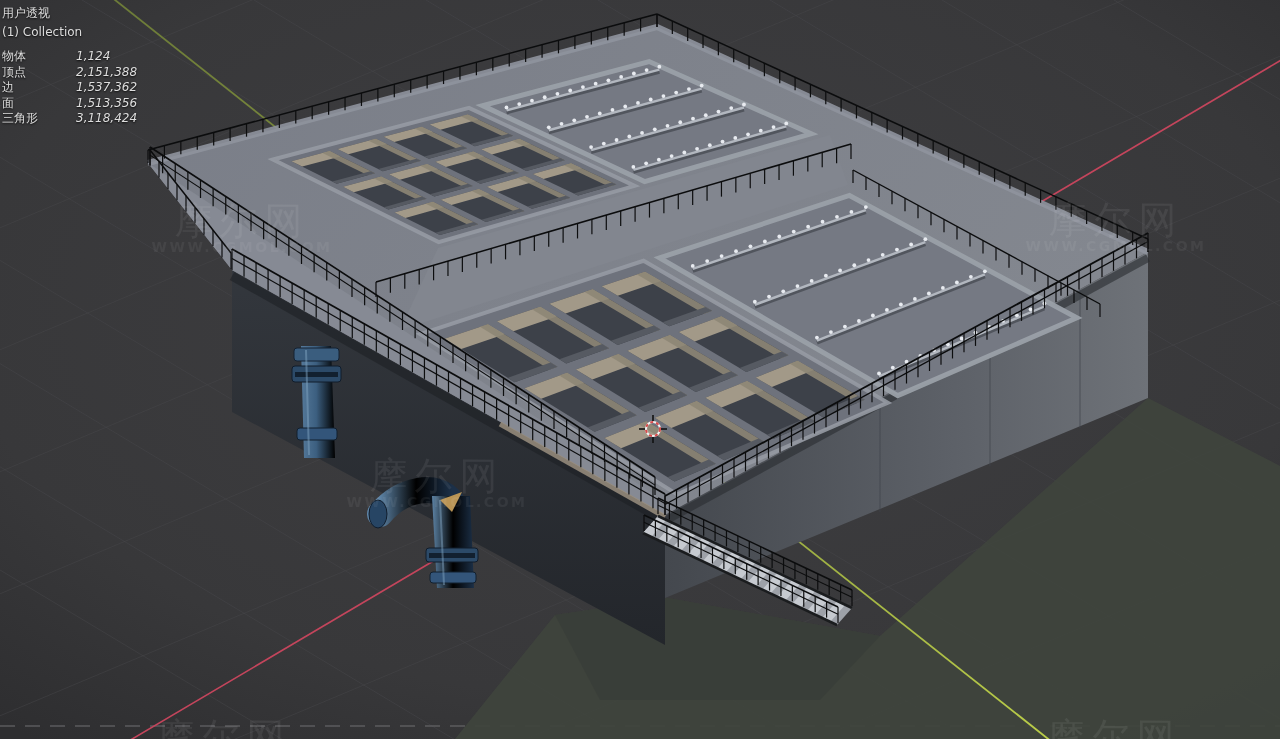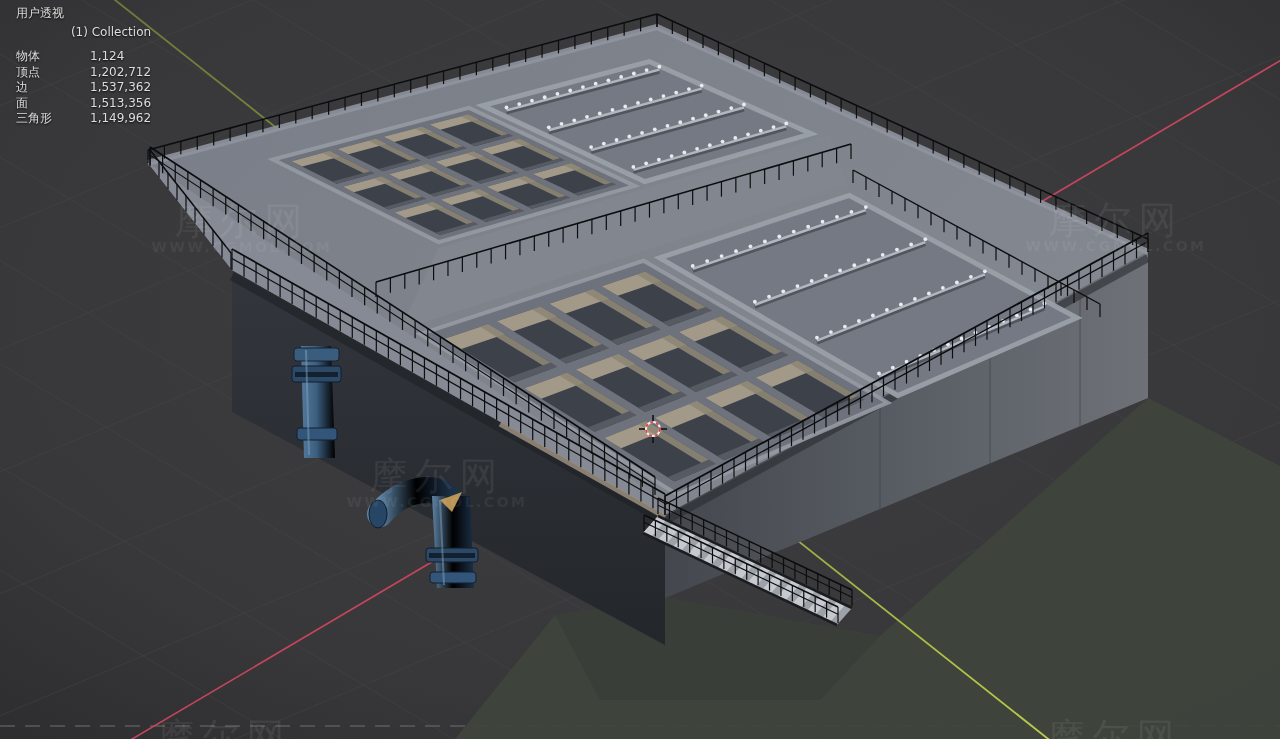--- a/index.html
+++ b/index.html
@@ -5,30 +5,30 @@
   html,body{margin:0;padding:0;background:#222;}
   .viewport{
     position:relative;
     width:1280px;height:739px;
     overflow:hidden;
     background:#39393b;
     font-family:"DejaVu Sans","Liberation Sans",sans-serif;
   }
   .viewport svg{position:absolute;left:0;top:0;}
   .stats-overlay{
-    position:absolute;left:16px;top:6px;z-index:30;
+    position:absolute;left:2px;top:6px;z-index:30;
     color:#dedede;font-size:12px;line-height:15.5px;
     text-shadow:0 1px 2px rgba(0,0,0,.85);
     user-select:none;
   }
   .stats-overlay .view-label{margin-bottom:3px;}
-  .stats-overlay .collection-label{margin-bottom:9px;text-align:right;}
+  .stats-overlay .collection-label{margin-bottom:9px;}
   .stat-row{display:flex;gap:36px;}
   .stat-row .lbl{width:36px;}
-  .stat-row .val{padding-left:2px;}
+  .stat-row .val{padding-left:2px;font-style:italic;}
   .watermark{
     position:absolute;z-index:25;
     transform:translate(-50%,-50%);
     text-align:center;pointer-events:none;
     white-space:nowrap;
   }
   .watermark .brand{
     display:block;
     font-size:38px;font-weight:normal;letter-spacing:7px;
     color:rgba(255,255,255,0.07);
@@ -754,28 +754,28 @@
 
   <div class="stats-overlay">
     <div class="view-label">用户透视</div>
     <div class="collection-label">(1) Collection</div>
     <div class="stat-row">
       <span class="lbl">物体</span>
       <span class="val">1,124</span>
     </div>
     <div class="stat-row">
       <span class="lbl">顶点</span>
-      <span class="val">1,202,712</span>
+      <span class="val">2,151,388</span>
     </div>
     <div class="stat-row">
       <span class="lbl">边</span>
       <span class="val">1,537,362</span>
     </div>
     <div class="stat-row">
       <span class="lbl">面</span>
       <span class="val">1,513,356</span>
     </div>
     <div class="stat-row">
       <span class="lbl">三角形</span>
-      <span class="val">1,149,962</span>
+      <span class="val">3,118,424</span>
     </div>
   </div>
 </div>
 
 </body></html>

